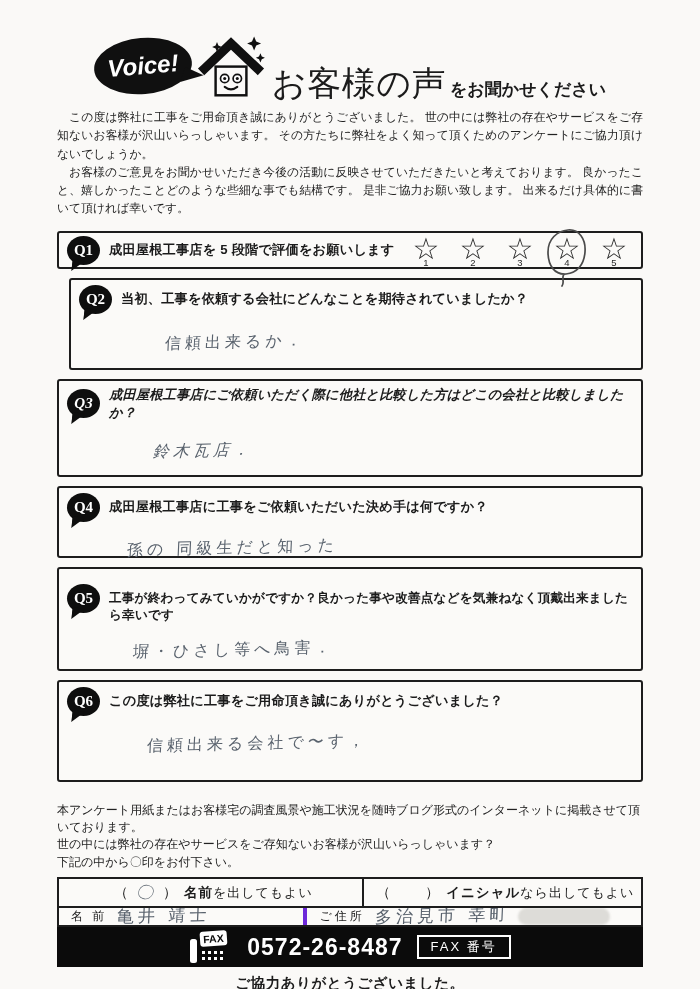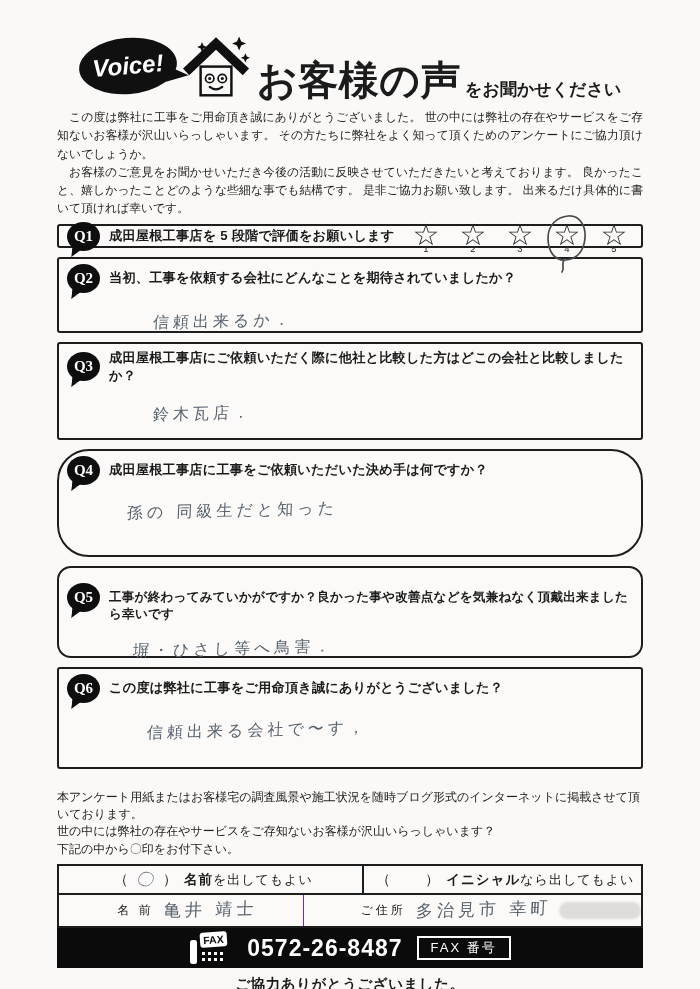--- a/index.html
+++ b/index.html
@@ -18,25 +18,25 @@
     display:flex; align-items:center; justify-content:center;
     color:#fff; font-weight:bold; font-style:italic; font-size:24px;
     transform:rotate(-5deg); margin-bottom:6px; flex-shrink:0;
   }
   .voice-bubble::after {
     content:""; position:absolute; right:-9px; bottom:4px; width:0; height:0;
     border-left:20px solid #101010; border-top:2px solid transparent;
     border-bottom:14px solid transparent; transform:rotate(24deg);
   }
   .house { width:70px; height:68px; flex-shrink:0; margin:0 2px -2px 0; }
-  .title-main { font-size:40px; font-weight:700; letter-spacing:0.5px; line-height:1; }
+  .title-main { font-size:34px; font-weight:400; letter-spacing:0.5px; line-height:1; }
   .title-sub  { font-size:17px; font-weight:800; line-height:1; margin-bottom:2px; }
 
   
-  .intro { margin:8px 0 6px 0; }
+  .intro { margin:8px 0 13px 0; }
   .intro p { font-size:11.8px; line-height:1.55; text-align:justify; color:#222; }
 
   
   .qbox {
     position:relative; border:2px solid #1d1d1d; border-radius:3px;
     margin-bottom:9px; padding:5px 8px 4px 8px; background:#fbfaf8;
   }
   .qrow { display:flex; align-items:center; }
   .qbubble {
     position:relative; width:33px; height:29px; background:#0e0e0e; color:#fff;
@@ -88,22 +88,22 @@
   }
   .perm-row1 .cell + .cell { border-left:2px solid #1d1d1d; }
   .perm-row1 b { font-size:13.5px;text-align:center; }
   .paren { font-size:14px; margin:0 6px; }
   .mark-slot { display:inline-block; min-width:22px; text-align:center; }
   .circle-mark {
     display:inline-block; font-family:"DejaVu Serif",serif; color:#4d5762;
     font-size:17px; transform:rotate(14deg) skewX(-8deg); font-weight:normal;
   }
   .perm-row2 { display:grid; grid-template-columns:42% 58%; }
-  .perm-row2 .cell { height:31px; display:flex; align-items:center; overflow:hidden;justify-content:center; }
-  .perm-row2 .cell + .cell { border-left:1px solid #6d28d9;padding-left:44px; }
+  .perm-row2 .cell { height:17px; display:flex; align-items:center; overflow:hidden; }
+  .perm-row2 .cell + .cell { border-left:4px solid #6d28d9; }
   .field-label { font-size:12px; letter-spacing:3px; padding:0 10px 0 12px; white-space:nowrap; }
   .field-value { font-size:17px; margin-top:-2px; white-space:nowrap; }
   .redact {
     display:inline-block; width:92px; height:17px; margin-left:8px;
     background:#dddcd8; border-radius:9px; filter:blur(1px); vertical-align:middle;
   }
 
   
   .fax-bar {
     height:40px; background:#0b0b0b; display:flex; align-items:center;
@@ -143,21 +143,21 @@
     </svg>
     <span class="title-main">お客様の声</span>
     <span class="title-sub">をお聞かせください</span>
   </div>
 
   <div class="intro">
     <p>　この度は弊社に工事をご用命頂き誠にありがとうございました。 世の中には弊社の存在やサービスをご存知ないお客様が沢山いらっしゃいます。 その方たちに弊社をよく知って頂くためのアンケートにご協力頂けないでしょうか。</p>
     <p>　お客様のご意見をお聞かせいただき今後の活動に反映させていただきたいと考えております。 良かったこと、嬉しかったことどのような些細な事でも結構です。 是非ご協力お願い致します。 出来るだけ具体的に書いて頂ければ幸いです。</p>
   </div>
 
-  <div class="qbox" style="height:24px; display:flex; align-items:center;">
+  <div class="qbox" style="height:38px; display:flex; align-items:center;">
     <div class="qrow" style="width:100%;">
       <span class="qbubble">Q1</span>
       <span class="qtext">成田屋根工事店を 5 段階で評価をお願いします</span>
       <div class="stars">
         <span class="star">
           <span class="glyph">☆</span>
           <span class="num">1</span>
         </span>
         <span class="star">
           <span class="glyph">☆</span>
@@ -176,45 +176,45 @@
           </svg>
         </span>
         <span class="star">
           <span class="glyph">☆</span>
           <span class="num">5</span>
         </span>
       </div>
     </div>
   </div>
 
-  <div class="qbox" style="height:76px;">
+  <div class="qbox" style="height:92px;margin-left:12px;">
     <div class="qrow">
       <span class="qbubble">Q2</span>
       <span class="qtext">当初、工事を依頼する会社にどんなことを期待されていましたか？</span>
     </div>
     <span class="handwriting ans-q2">信頼出来るか．</span>
   </div>
 
-  <div class="qbox" style="height:98px;">
+  <div class="qbox" style="height:98px;font-style:italic;">
     <div class="qrow">
       <span class="qbubble">Q3</span>
       <span class="qtext">成田屋根工事店にご依頼いただく際に他社と比較した方はどこの会社と比較しましたか？</span>
     </div>
     <span class="handwriting ans-q3">鈴木瓦店．</span>
   </div>
 
-  <div class="qbox" style="height:108px;border-radius:32px;">
+  <div class="qbox" style="height:72px;">
     <div class="qrow">
       <span class="qbubble">Q4</span>
       <span class="qtext">成田屋根工事店に工事をご依頼いただいた決め手は何ですか？</span>
     </div>
     <span class="handwriting ans-q4">孫の 同級生だと知った</span>
   </div>
 
-  <div class="qbox" style="height:92px;border-radius:14px;">
+  <div class="qbox" style="height:104px;">
     <div class="qrow">
       <span class="qbubble">Q5</span>
       <span class="qtext" style="font-size:12.6px;margin-top:16px;">工事が終わってみていかがですか？良かった事や改善点などを気兼ねなく頂戴出来ましたら幸いです</span>
     </div>
     <span class="handwriting ans-q5">塀・ひさし等へ鳥害．</span>
   </div>
 
   <div class="qbox" style="height:102px;">
     <div class="qrow">
       <span class="qbubble">Q6</span>

